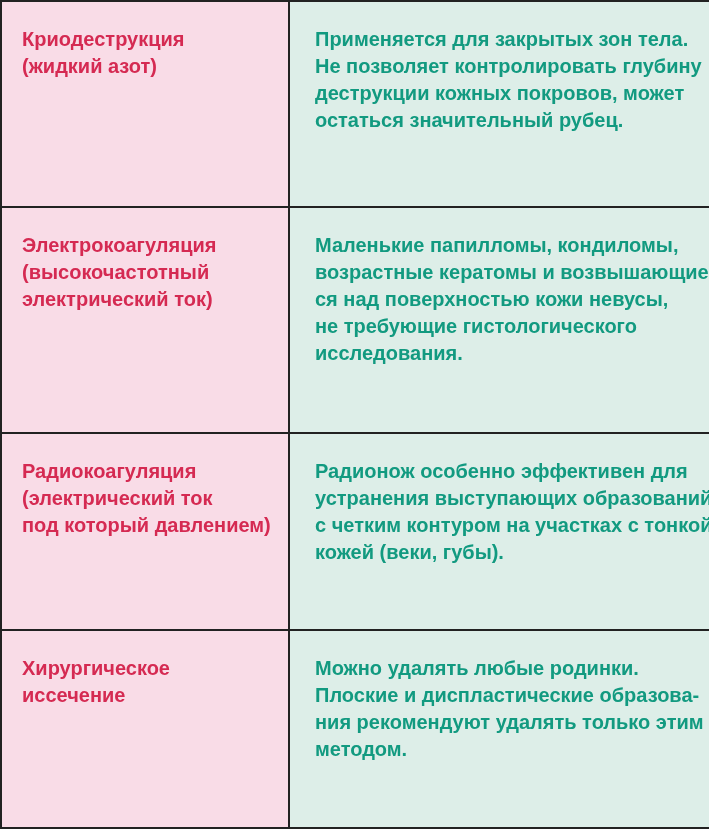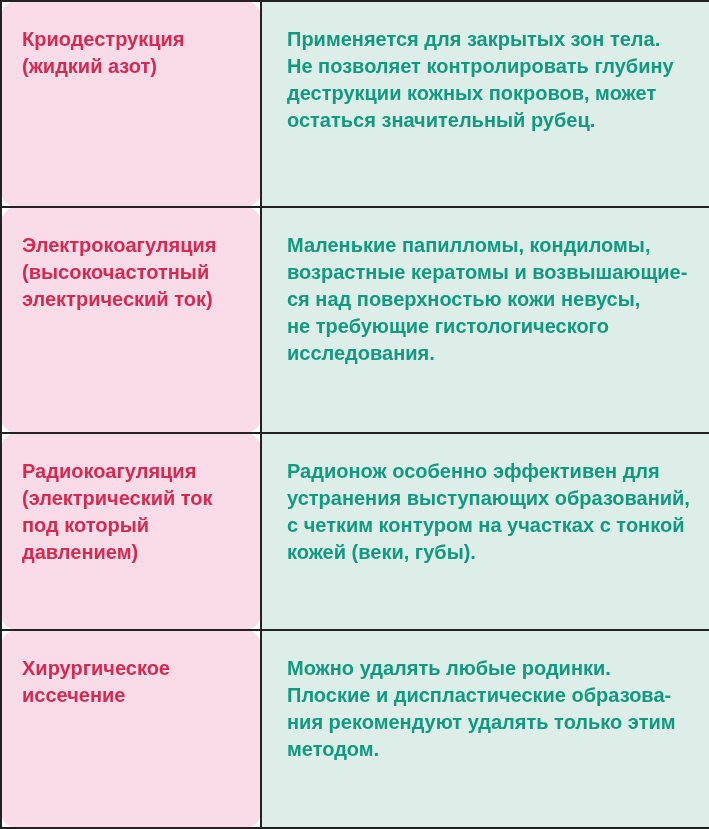--- a/index.html
+++ b/index.html
@@ -23,25 +23,24 @@
   }
   table.methods td {
     border: 2px solid var(--border);
     vertical-align: top;
     white-space: pre-line;
     font-weight: bold;
     font-size: 20px;
     line-height: 27px;
   }
   td.method-cell {
-    width: 260px;
+    width: 288px;
     background: var(--left-bg);
     color: var(--red);
     padding: 24px 14px 2px 20px;
-    border-radius: 16px;
   }
   td.desc-cell {
     width: 485px;
     background: var(--right-bg);
     color: var(--teal);
     padding: 24px 12px 10px 25px;
   }
   tr.row-0 { height: 168px; }
   tr.row-1 { height: 155px; }
   tr.row-2 { height: 184px; }

